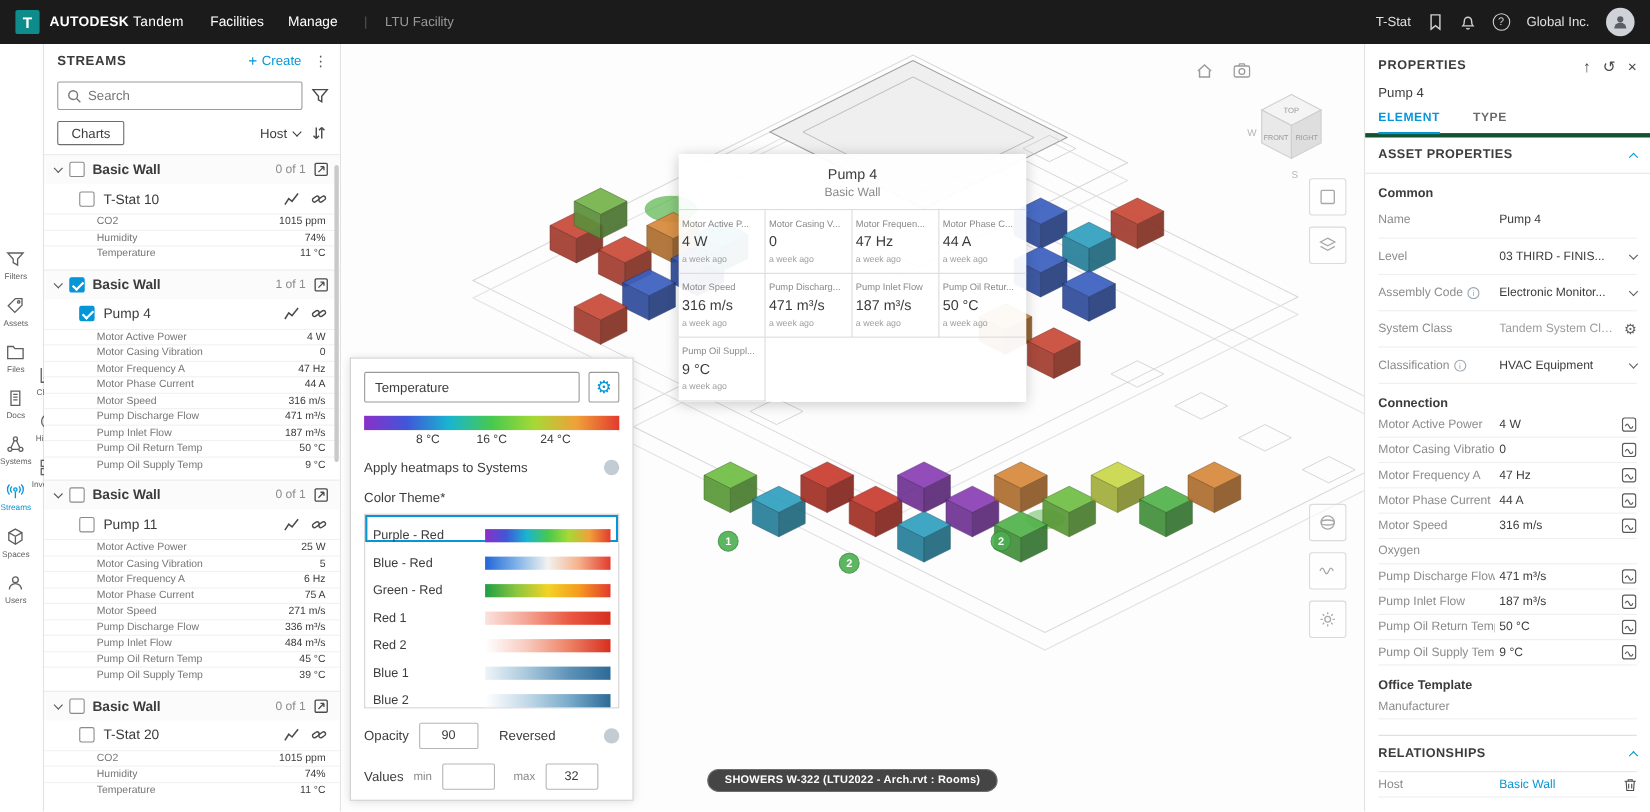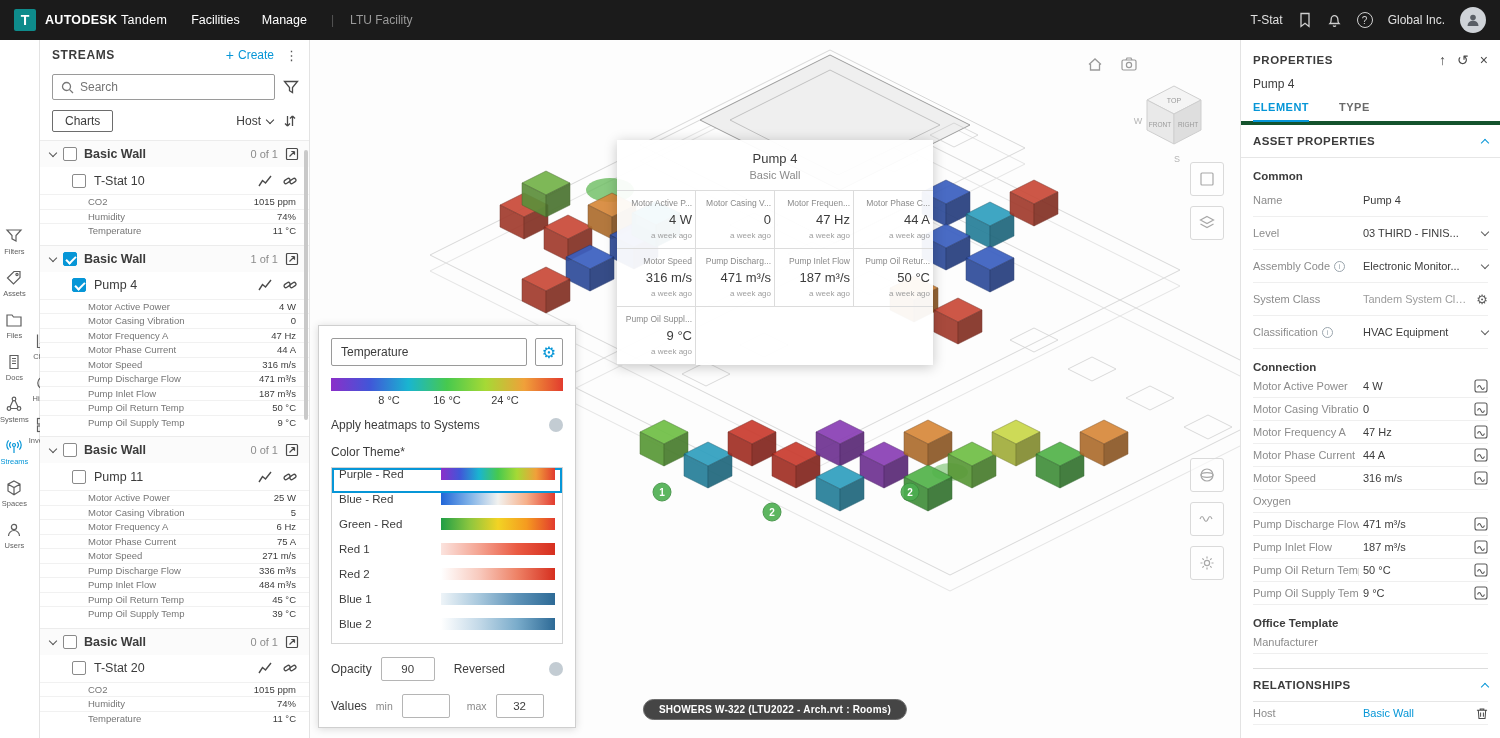--- a/index.html
+++ b/index.html
@@ -61,38 +61,38 @@
 .viewcube{position:absolute;top:38px;right:24px;cursor:pointer}
 .vp-tools{position:absolute;right:16px;display:flex;flex-direction:column;gap:10px}
 .vp-tools.t1{top:122px}
 .vp-tools.t2{top:418px}
 .vp-btn{width:34px;height:34px;border:1px solid #dadada;border-radius:3px;background:rgba(255,255,255,.55);display:flex;align-items:center;justify-content:center;cursor:pointer}
 
 .popup{position:absolute;left:307px;top:100px;width:316px;background:rgba(255,255,255,.94);box-shadow:0 2px 12px rgba(0,0,0,.22)}
 .popup-title{text-align:center;padding-top:11px;font-size:13px;color:#3c3c3c}
 .popup-sub{text-align:center;font-size:11px;color:#8a8a8a;padding:3px 0 9px}
 .popup-grid{display:grid;grid-template-columns:repeat(4,1fr);border-top:1px solid #dcdcdc}
-.pcell{border-right:1px solid #dcdcdc;border-bottom:1px solid #dcdcdc;padding:7px 3px 8px;text-align:right;min-height:57px}
+.pcell{border-right:1px solid #dcdcdc;border-bottom:1px solid #dcdcdc;padding:7px 3px 8px;text-align:left;min-height:57px}
 .pcell.last-col{border-right:none}
 .pcl{font-size:8.5px;color:#8a8a8a;white-space:nowrap;overflow:hidden;text-overflow:ellipsis}
 .pcv{font-size:13px;color:#3c3c3c;margin-top:4px}
 .pca{font-size:8px;color:#9e9e9e;margin-top:4px}
 
 .hm{position:absolute;left:8px;top:285px;width:258px;height:403px;background:#fff;border:1px solid #cfcfcf;box-shadow:0 1px 8px rgba(0,0,0,.15);padding:12px;font-size:12px}
 .hm-row1{display:flex;gap:8px}
 .hm-select{flex:1;height:28px;border:1px solid #9a9a9a;border-radius:2px;display:flex;align-items:center;padding:0 9px;cursor:pointer}
 .hm-gearbtn{width:28px;height:28px;border:1px solid #9a9a9a;border-radius:2px;display:flex;align-items:center;justify-content:center;color:var(--accent,#0696d7);font-size:16px;cursor:pointer;background:#fff}
 #hm-gradient{height:13px;margin-top:12px}
 #hm-ticks{position:relative;height:15px;margin-top:3px;font-size:11px;color:#3c3c3c}
 .hm-tick{position:absolute;transform:translateX(-50%);white-space:nowrap}
 .hm-apply{display:flex;align-items:center;justify-content:space-between;margin-top:9px}
 .knob{width:14px;height:14px;border-radius:50%;background:#c3ccd3;flex:none;cursor:pointer}
 .hm-theme-label{margin-top:13px}
 #theme-list{margin-top:8px;border:1px solid #d4d4d4}
-.theme-row{display:flex;align-items:flex-start;gap:8px;height:25px;padding:0 7px;cursor:pointer}
+.theme-row{display:flex;align-items:flex-end;gap:8px;height:25px;padding:0 7px;cursor:pointer}
 .theme-row.sel{box-shadow:inset 0 0 0 2px var(--accent,#0696d7)}
 .theme-name{flex:1;font-size:11.5px;white-space:nowrap}
 .swatch{width:114px;height:12px;flex:none}
 .hm-op{display:flex;align-items:center;gap:9px;margin-top:13px}
 .hm-input{width:54px;height:24px;border:1px solid #b5b5b5;border-radius:2px;font-size:11.5px;text-align:center;font-family:inherit;color:#3c3c3c}
 .hm-input.sm{width:48px}
 .rev-lbl{margin-left:10px}
 .hm-op .knob{margin-left:auto}
 .hm-vals{display:flex;align-items:center;gap:9px;margin-top:13px}
 .small-lbl{font-size:10.5px;color:#8a8a8a}

